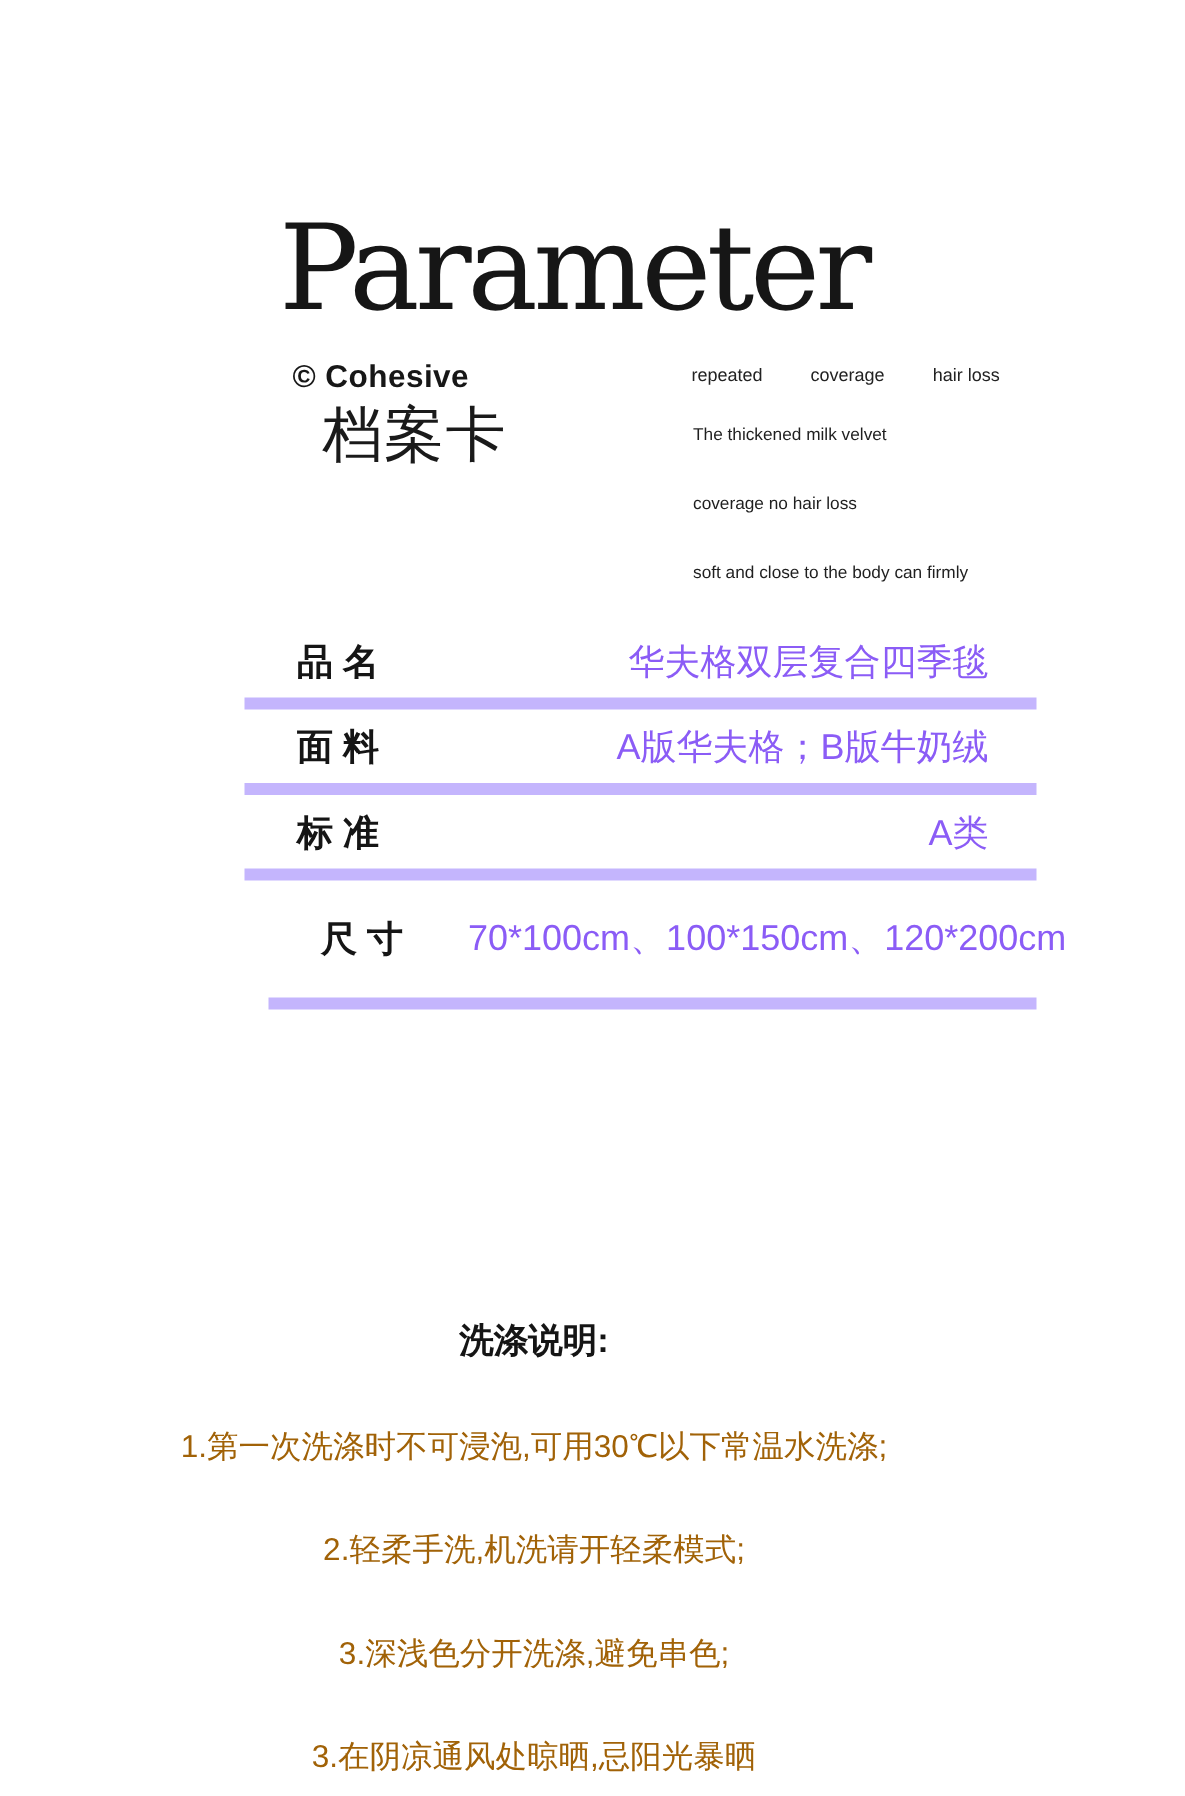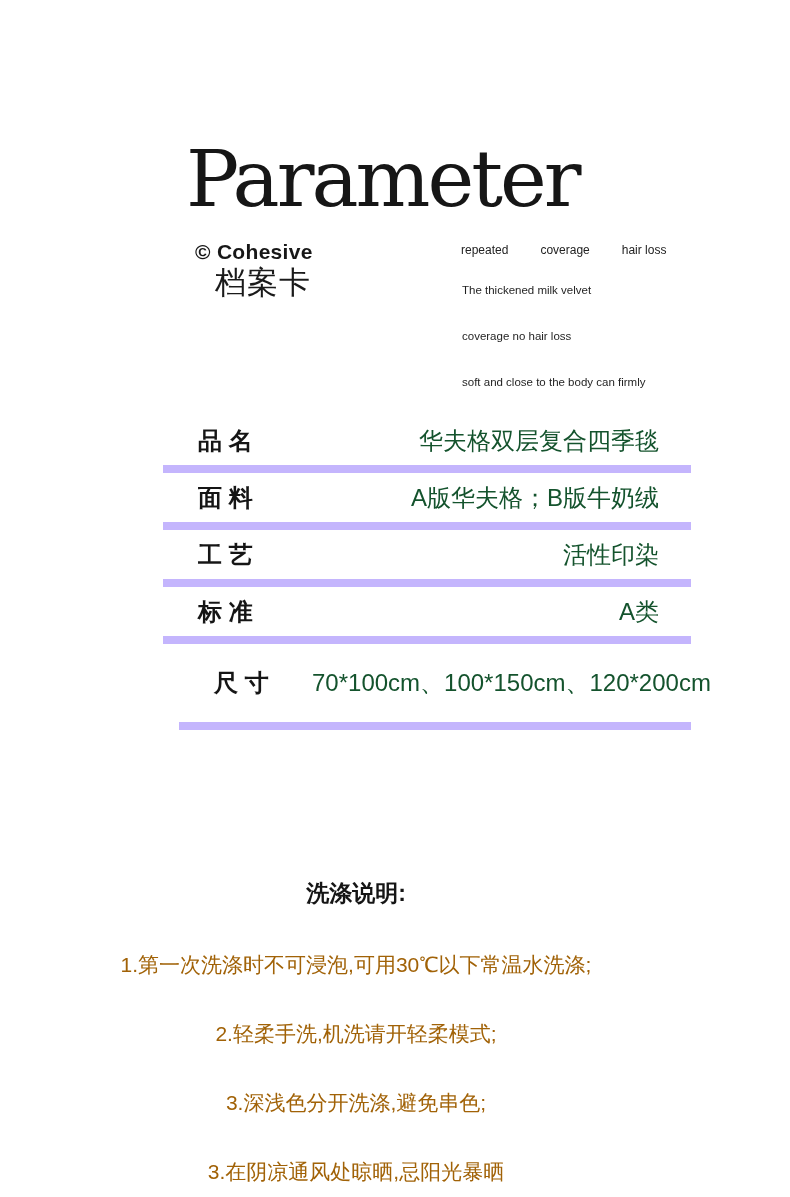--- a/index.html
+++ b/index.html
@@ -48,21 +48,21 @@
     top: 192px;
     font-size: 21px;
     font-weight: 700;
     letter-spacing: 0.3px;
     color: #171717;
   }
   .card-title {
     position: absolute;
     left: 167px;
     top: 214px;
-    font-size: 31px;
+    font-size: 40px;
     font-weight: 500;
     letter-spacing: 1px;
     color: #1a1a1a;
   }
   .description {
     position: absolute;
     left: 398px;
     top: 220px;
     font-size: 11.5px;
     line-height: 13.8px;
@@ -92,21 +92,21 @@
     font-weight: 700;
     color: #151515;
     text-align: justify;
     text-align-last: justify;
     white-space: nowrap;
     flex-shrink: 0;
   }
   .spec-value {
     font-size: 24px;
     font-weight: 400;
-    color: #14532d;
+    color: #8b5cf6;
     text-align: right;
     white-space: nowrap;
   }
   .spec-value.multiline { line-height: 34px; }
 
   
   .care {
     position: absolute;
     left: 0;
     top: 789px;
@@ -156,24 +156,20 @@
     <div class="spec-row">
       <div class="spec-label">品 名</div>
       <div class="spec-value">华夫格双层复合四季毯</div>
     </div>
 
     <div class="spec-row">
       <div class="spec-label">面 料</div>
       <div class="spec-value">A版华夫格；B版牛奶绒</div>
     </div>
 
-    <div class="spec-row">
-      <div class="spec-label">工 艺</div>
-      <div class="spec-value">活性印染</div>
-    </div>
 
     <div class="spec-row">
       <div class="spec-label">标 准</div>
       <div class="spec-value">A类</div>
     </div>
 
     <div class="spec-row tall">
       <div class="spec-label">尺 寸</div>
       <div class="spec-value multiline">
         <div>70*100cm、100*150cm、120*200cm</div>

